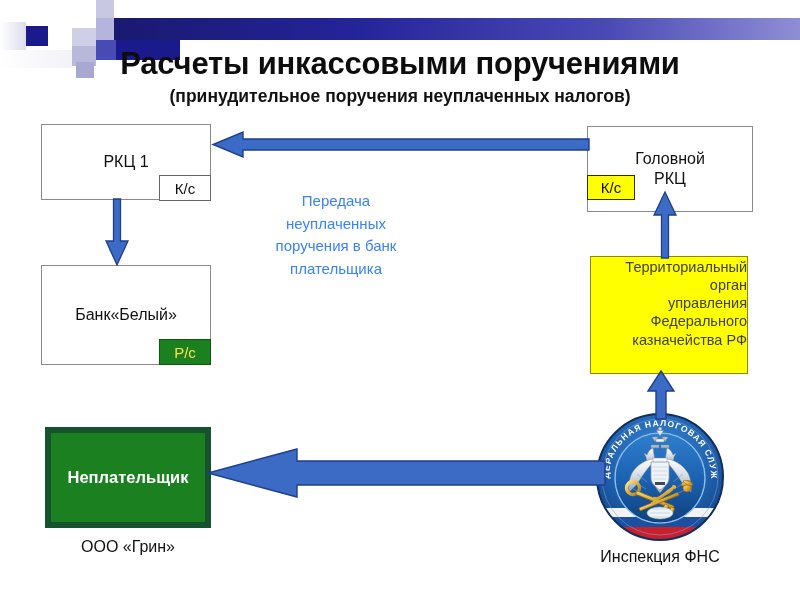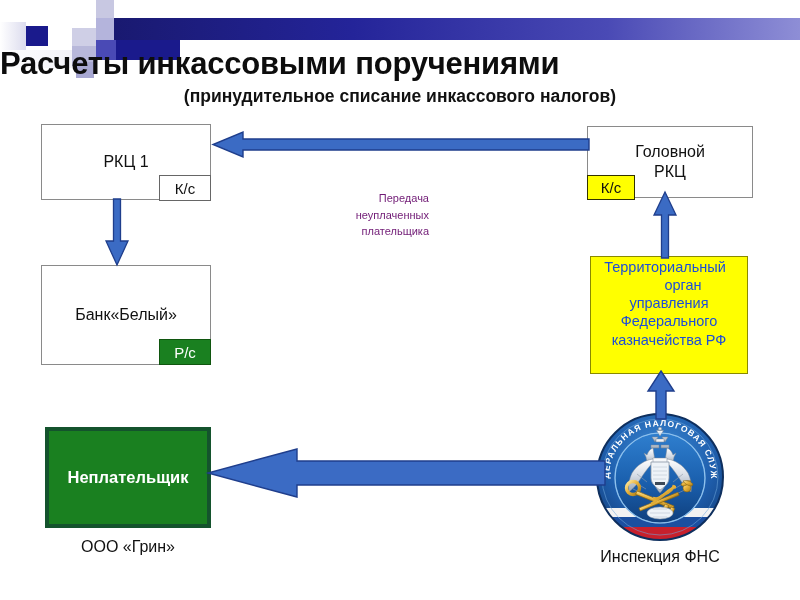--- a/index.html
+++ b/index.html
@@ -30,21 +30,21 @@
     background: linear-gradient(to right, #191970 0%, #242499 35%, #4a4ab5 72%, #8e8ed6 100%);
   }
   .deco-sq { position: absolute; }
 
   
   .title {
     position: absolute;
     left: 0;
     top: 46px;
     width: 800px;
-    text-align: left;
+    text-align: center;
     font-size: 31px;
     font-weight: bold;
     color: #0d0d0d;
     letter-spacing: -0.2px;
     white-space: nowrap;
   }
   .subtitle {
     position: absolute;
     left: 0;
     top: 86px;
@@ -67,61 +67,61 @@
     line-height: 1.25;
   }
   .box-white {
     background: #ffffff;
     border: 1px solid #8a8a8a;
     font-size: 16px;
     color: #111111;
   }
   .box-green {
     background: #1a8020;
-    border: 4px solid #14532d;
+    border: 6px solid #14532d;
     color: #ffffff;
     font-weight: bold;
     font-size: 16.5px;
   }
   .box-yellow {
     background: #ffff00;
     border: 1px solid #8a8a00;
-    color: #1d4ed8;
+    color: #404040;
     font-size: 14.5px;
-    align-items: center;
+    align-items: flex-end;
     padding-top: 1px;
   }
 
   
   .chip {
     position: absolute;
     box-sizing: border-box;
     display: flex;
     align-items: center;
     justify-content: center;
     font-size: 15px;
     line-height: 1;
   }
   .chip-white { background: #ffffff; border: 1px solid #666666; color: #111; }
-  .chip-green { background: #1a8020; border: 1px solid #10560f; color: #ffffff; }
+  .chip-green { background: #1a8020; border: 1px solid #10560f; color: #fde047; }
   .chip-yellow { background: #ffff00; border: 1px solid #333300; color: #111; }
 
   
   .caption {
     position: absolute;
     text-align: center;
     font-size: 16px;
     color: #111111;
     white-space: nowrap;
   }
   .center-note {
     position: absolute;
-    text-align: right;
-    font-size: 11px;
-    color: #701a75;
+    text-align: center;
+    font-size: 15px;
+    color: #3b82f6;
     line-height: 1.5;
   }
 
   
   .arrow { position: absolute; }
   .arrow svg { display: block; overflow: visible; }
 
   
   .emblem { position: absolute; }
 </style>
@@ -138,21 +138,21 @@
     <div class="deco-sq" style="left:0px; top:22px; width:26px; height:28px; background:linear-gradient(to right,#ffffff,#dcdcee);"></div>
     <div class="deco-sq" style="left:72px; top:28px; width:24px; height:18px; background:#cfcfe6;"></div>
     <div class="deco-sq" style="left:72px; top:46px; width:24px; height:20px; background:#b8b8da;"></div>
     <div class="deco-sq" style="left:96px; top:40px; width:20px; height:20px; background:#4a4ab5;"></div>
     <div class="deco-sq" style="left:116px; top:40px; width:64px; height:20px; background:#1a1a8c;"></div>
     <div class="deco-sq" style="left:76px; top:62px; width:18px; height:16px; background:#a8a8d2;"></div>
     <div class="deco-sq" style="left:0px; top:50px; width:72px; height:18px; background:linear-gradient(to right,#ffffff,#f2f2f8);"></div>
   </div>
 
   <div class="title">Расчеты инкассовыми поручениями</div>
-  <div class="subtitle">(принудительное списание инкассового налогов)</div>
+  <div class="subtitle">(принудительное поручения неуплаченных налогов)</div>
 
   <div class="box box-white" style="left:41px; top:124px; width:170px; height:76px;">
     <span>РКЦ 1</span>
   </div>
   <div class="chip chip-white" style="left:159px; top:175px; width:52px; height:26px;">
     <span>К/с</span>
   </div>
 
   <div class="box box-white" style="left:41px; top:265px; width:170px; height:100px; flex-direction:row;">
     <span>Банк</span>
@@ -165,24 +165,25 @@
   <div class="box box-green" style="left:45px; top:427px; width:166px; height:101px; padding:0 14px;">
     <span>Неплательщик</span>
   </div>
   <div class="caption" style="left:45px; top:538px; width:166px;">
     <span>ООО «Грин»</span>
   </div>
 
   <div class="center-note" style="left:243px; top:190px; width:186px;">
     <div>Передача</div>
     <div>неуплаченных</div>
+    <div>поручения в банк</div>
     <div>плательщика</div>
   </div>
 
-  <div class="box box-white" style="left:587px; top:126px; width:166px; height:72px; flex-direction:column;">
+  <div class="box box-white" style="left:587px; top:126px; width:166px; height:86px; flex-direction:column;">
     <span>Головной</span>
     <span>РКЦ</span>
   </div>
   <div class="chip chip-yellow" style="left:587px; top:175px; width:48px; height:25px;">
     <span>К/с</span>
   </div>
 
   <div class="box box-yellow" style="left:590px; top:256px; width:158px; height:118px; flex-direction:column; justify-content:flex-start;">
     <span style="display:block; white-space:nowrap; margin-left:-8px;">Территориальный</span>
     <span style="display:block;padding-left:28px;">орган</span>

